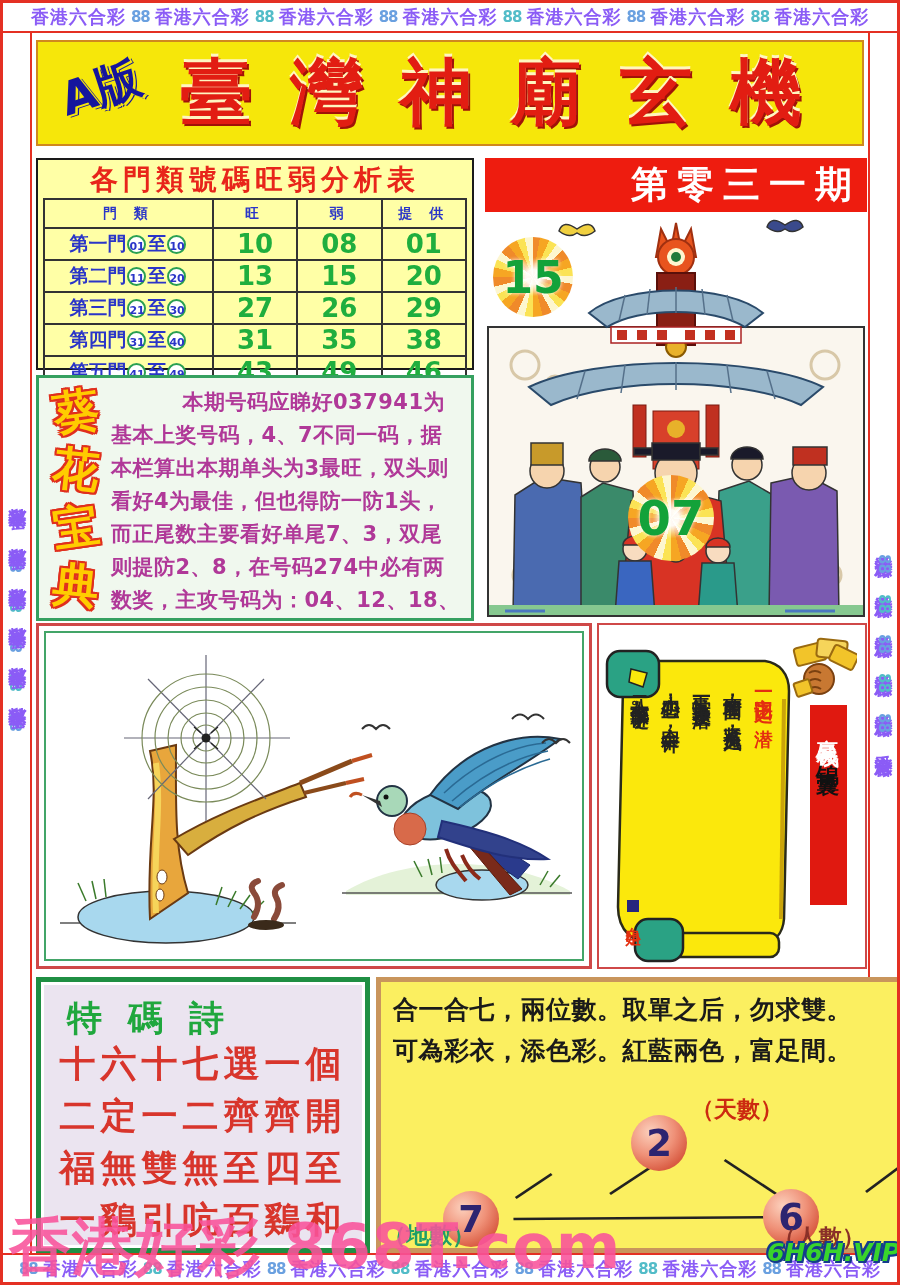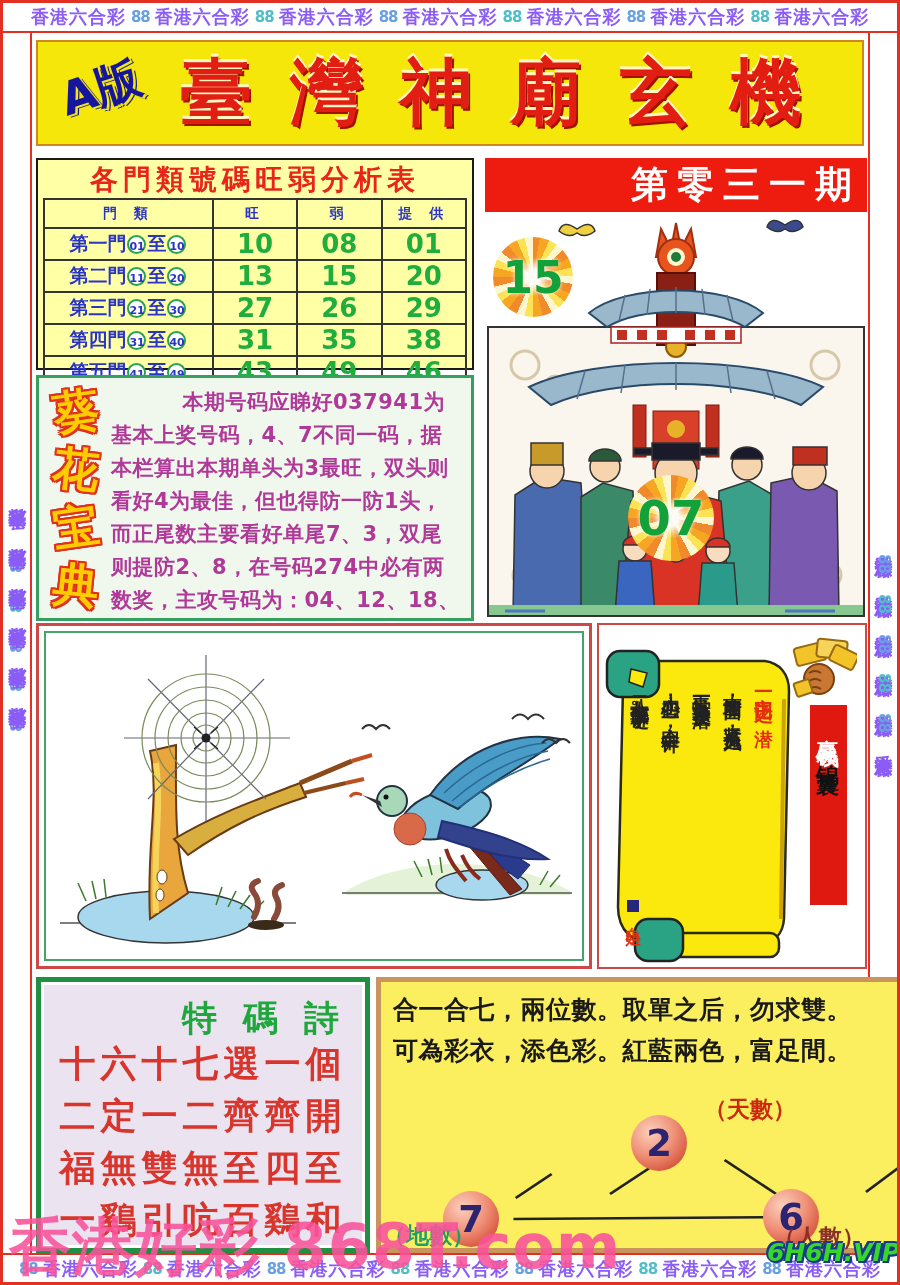--- a/index.html
+++ b/index.html
@@ -76,35 +76,35 @@
   .scroll-text{position:absolute;left:36px;top:42px;width:138px;height:238px;display:flex;
     flex-direction:row-reverse;justify-content:flex-start;gap:6px;}
   .scol{writing-mode:vertical-rl;font-size:18.5px;font-weight:700;color:#222;letter-spacing:2.5px;line-height:1.35;}
   .scol-first{color:#e42f10;font-weight:800;}
   .signature{position:absolute;left:22px;bottom:44px;display:flex;flex-direction:column;align-items:center;}
   .sig-square{width:12px;height:12px;background:#26267e;margin-bottom:3px;}
   .sig-text{writing-mode:vertical-rl;color:#e42f10;font-size:15px;font-weight:800;letter-spacing:2px;}
   
   .poem-box{position:absolute;left:33px;top:974px;width:334px;height:276px;background:#ebe4f0;
     border:5px solid #1f8f43;box-shadow:inset 0 0 0 3px #fff;box-sizing:border-box;padding-top:16px;}
-  .poem-title{color:#1fa73d;font-size:35px;font-weight:800;text-align:right;letter-spacing:26px;
+  .poem-title{color:#1fa73d;font-size:35px;font-weight:800;text-align:left;letter-spacing:26px;
     padding-left:26px;line-height:40px;}
   .poem-line{color:#d8352c;font-size:36px;font-weight:800;text-align:center;letter-spacing:5px;
     line-height:52px;white-space:nowrap;}
   .fortune-box{position:absolute;left:373px;top:974px;width:550px;height:276px;background:#fbef60;
     border:5px solid #c9955c;box-sizing:border-box;}
   .fortune-lines{padding:8px 10px 0 12px;color:#1a1a1a;font-size:25px;font-weight:700;
     line-height:1.62;letter-spacing:0.5px;white-space:nowrap;}
   .tri-svg{position:absolute;left:0;top:0;width:100%;height:100%;}
   .num-ball{position:absolute;width:56px;height:56px;border-radius:50%;
     background:radial-gradient(circle at 35% 30%, #fcd0bc, #ef9077 45%, #d95c43 75%, #c24a36);
     display:flex;align-items:center;justify-content:center;color:#2d2470;font-size:37px;font-weight:800;}
   .ball-top{left:250px;top:133px;} .ball-left{left:62px;top:209px;} .ball-right{left:382px;top:207px;}
   .tri-label{position:absolute;font-size:23px;font-weight:800;white-space:nowrap;}
-  .lbl-tian{left:323px;top:112px;color:#cc2a10;}
+  .lbl-tian{left:310px;top:112px;color:#cc2a10;}
   .lbl-di{left:2px;top:238px;color:#1f9e68;}
   .lbl-ren{left:392px;top:240px;color:#8a3028;}
   
   .wm-main{position:absolute;left:6px;top:1202px;font-size:62px;font-weight:800;color:#f9539b;
     opacity:.88;letter-spacing:1px;white-space:nowrap;z-index:50;}
   .wm-corner{position:absolute;left:764px;top:1228px;font-size:25px;font-weight:800;font-style:italic;
     color:#39d42c;z-index:51;letter-spacing:0px;
     text-shadow:-2px 0 #143c8c,2px 0 #143c8c,0 -2px #143c8c,0 2px #143c8c,2px 2px #143c8c,-2px -2px #143c8c;margin-top:7px;}
 </style>
 </head>

